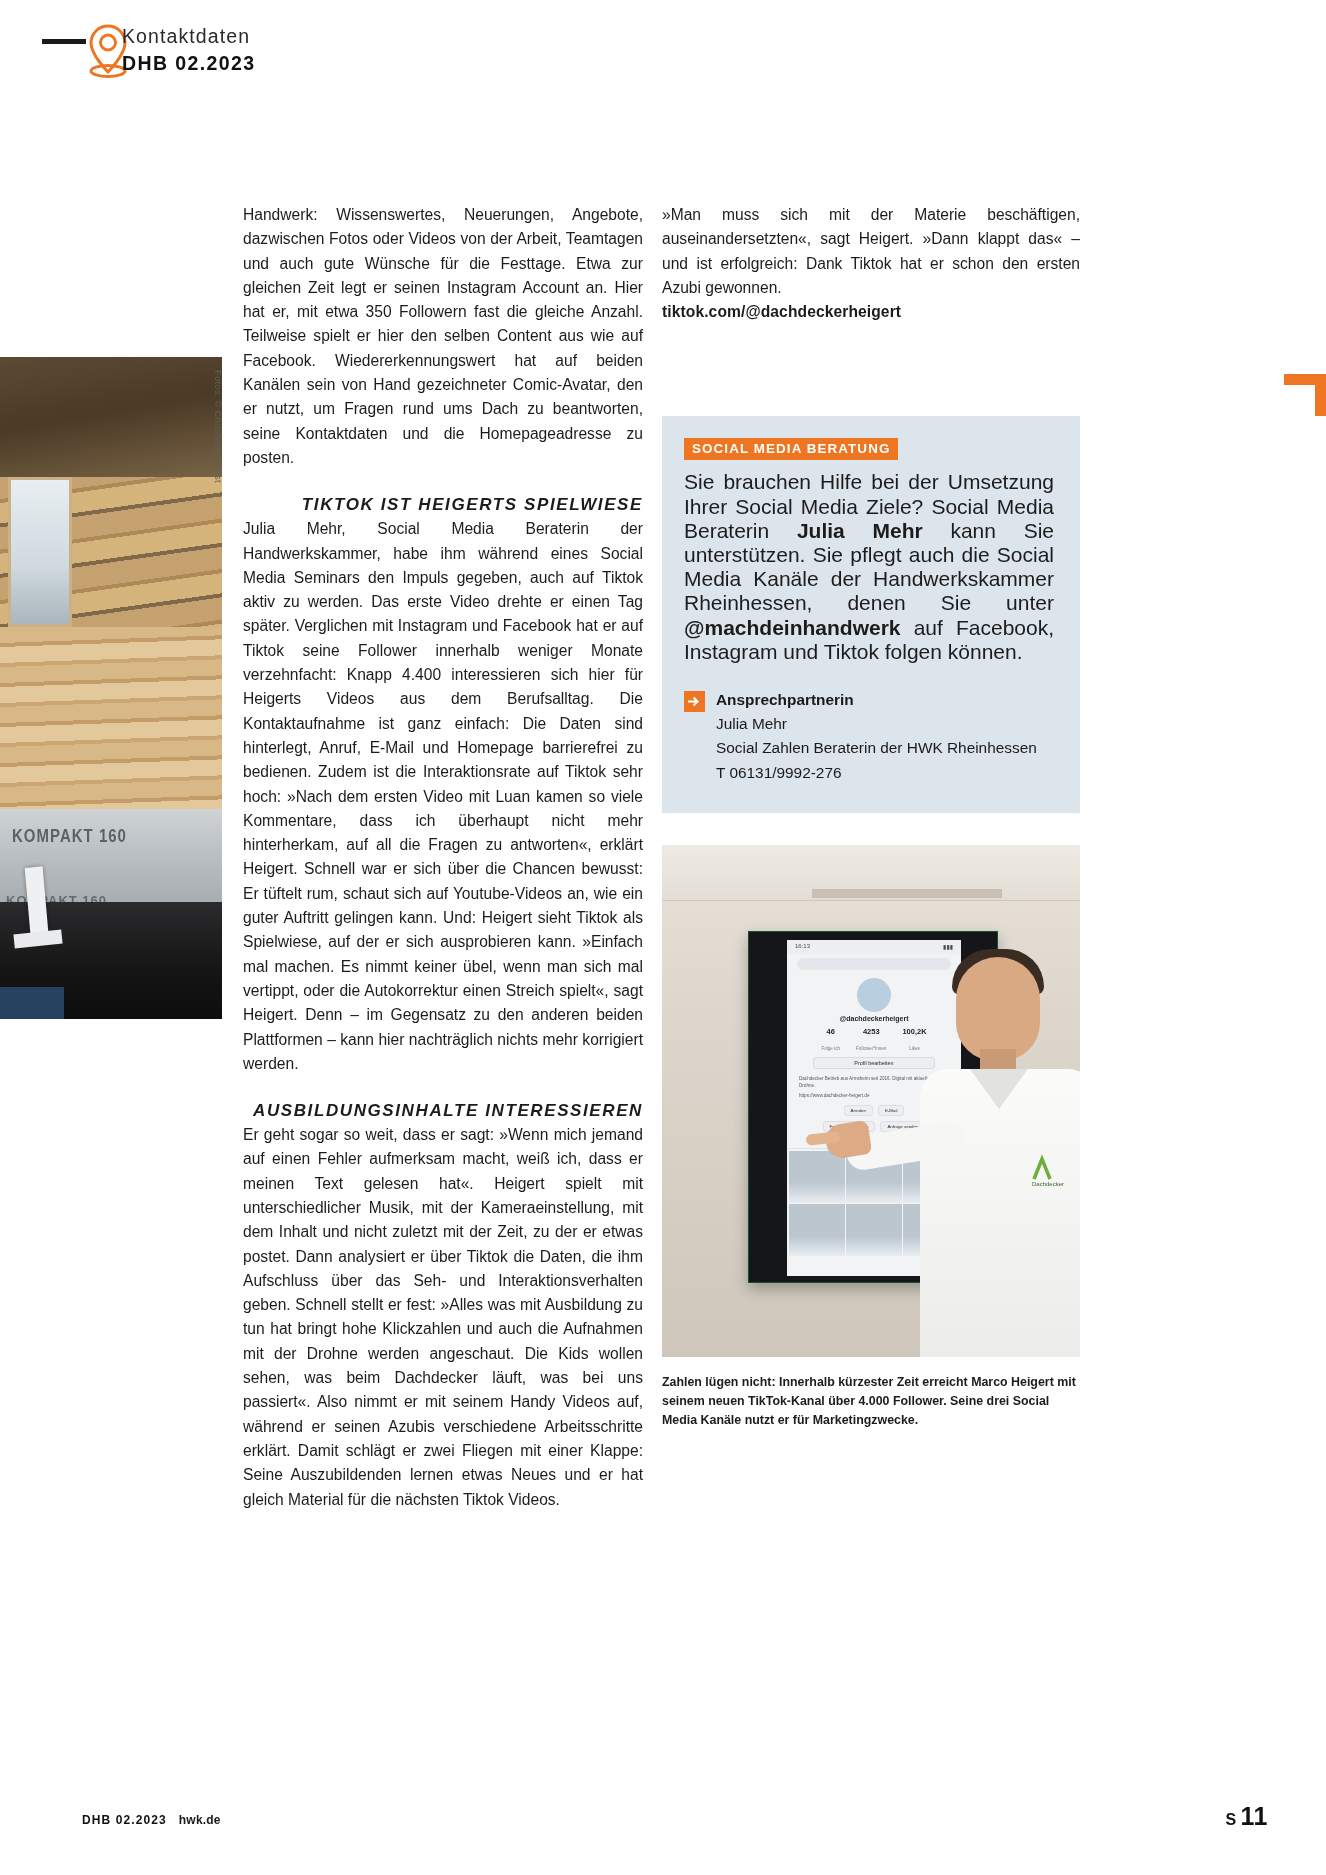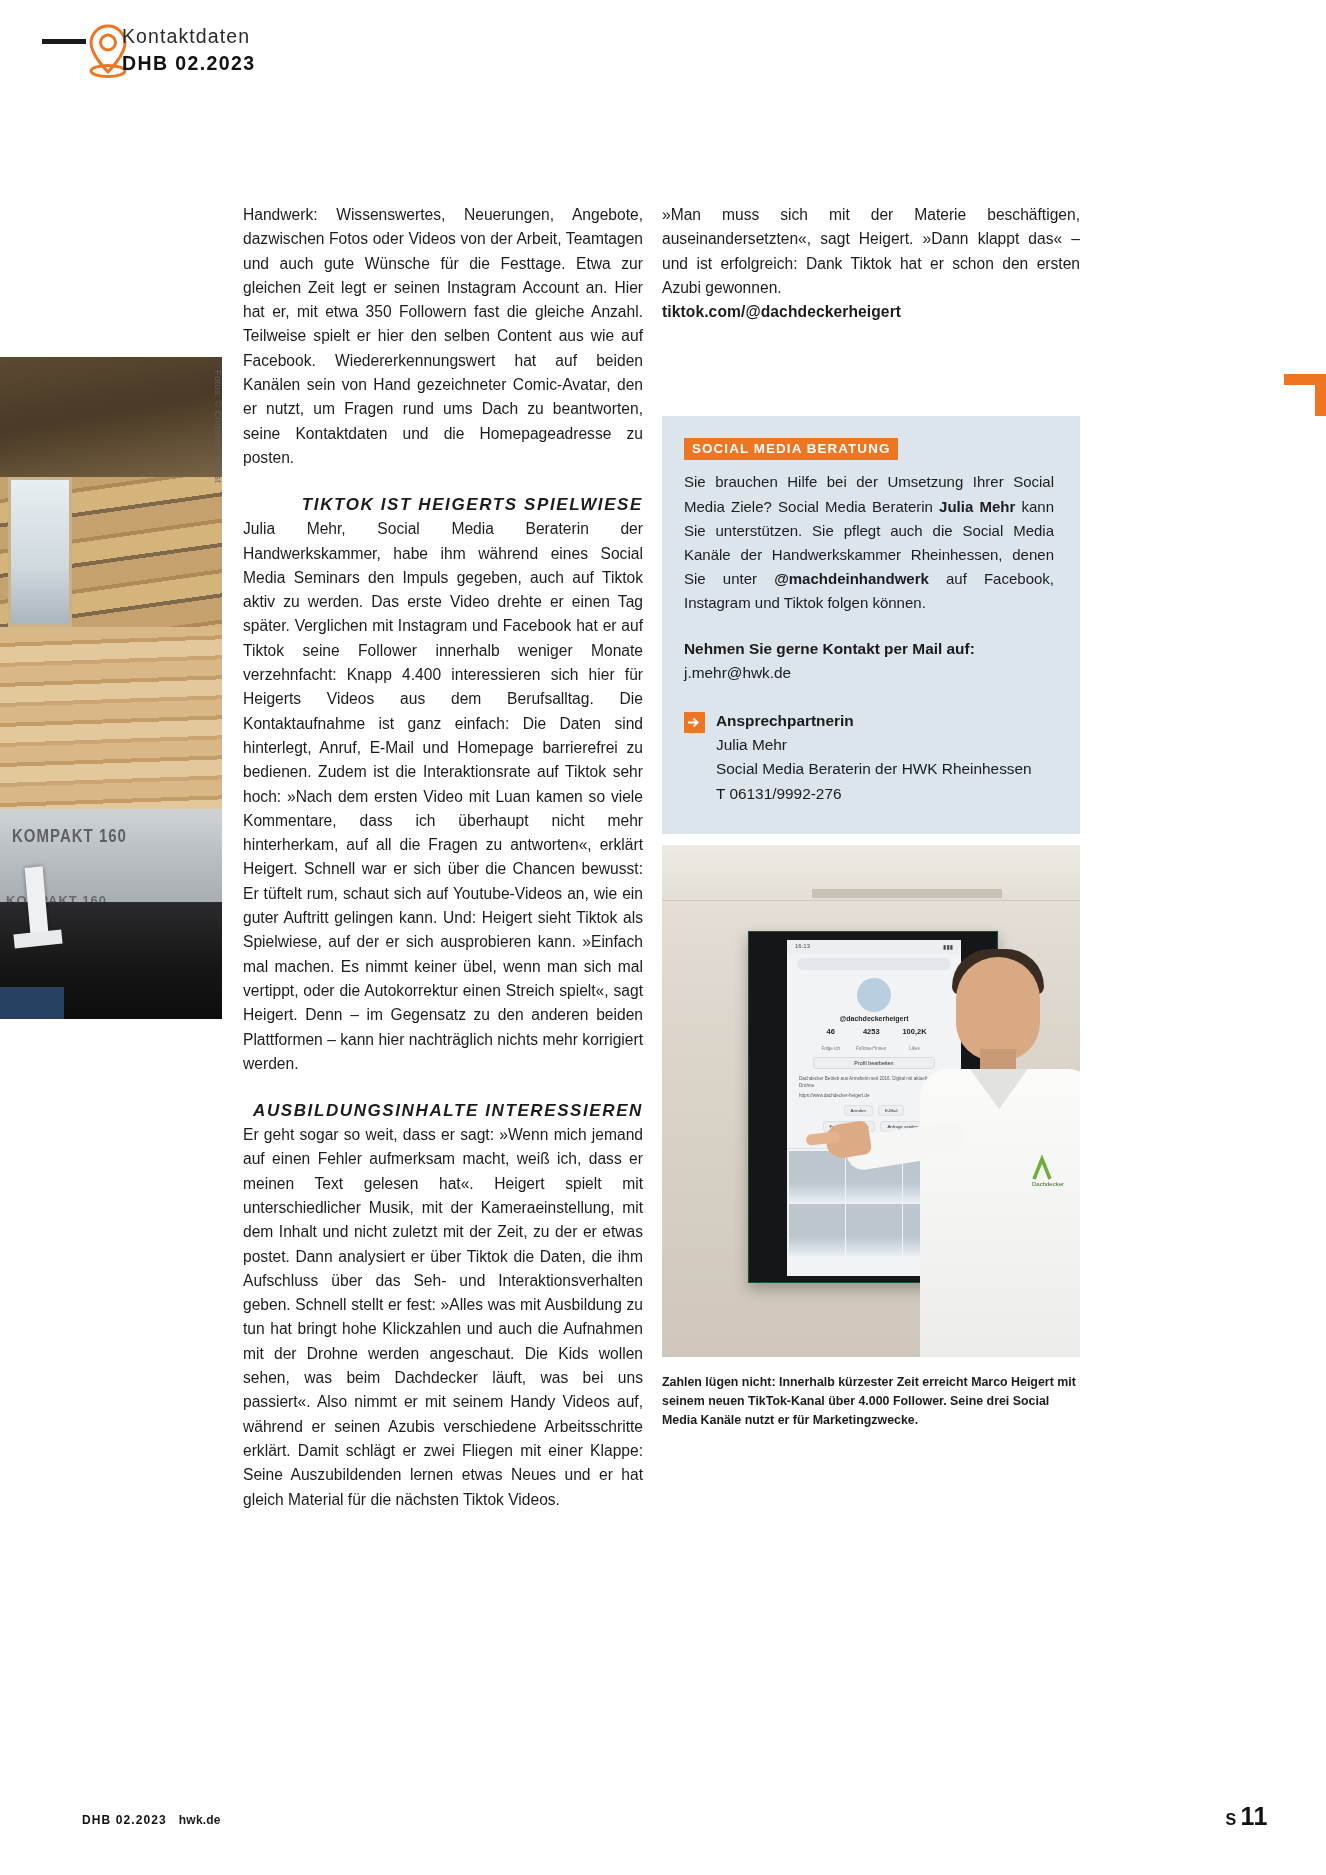--- a/index.html
+++ b/index.html
@@ -187,21 +187,21 @@
     background: #ee7623;
     color: #ffffff;
     font-weight: 700;
     font-size: 13.4px;
     letter-spacing: 1.1px;
     padding: 4px 8px 5px 8px;
     line-height: 1;
     margin-bottom: 10px;
   }
   .box-body {
-    font-size: 15px;
+    font-size: 21px;
     line-height: 24.2px;
     color: #1c1c1c;
     text-align: justify;
   }
   .box-body b { font-weight: 700; }
   .box-cta {
     margin-top: 21px;
     font-size: 15.4px;
     line-height: 24.2px;
   }
@@ -396,34 +396,30 @@
 <div id="corner-mark">
   <i class="v"></i>
     <i class="h"></i>
 </div>
 
 <div id="info-box">
   <div class="box-tag">SOCIAL MEDIA BERATUNG</div>
   <div class="box-body">
     <span>Sie brauchen Hilfe bei der Umsetzung Ihrer Social Media Ziele? Social Media Beraterin </span><b>Julia Mehr</b><span> kann Sie unterstützen. Sie pflegt auch die Social Media Kanäle der Handwerkskammer Rheinhessen, denen Sie unter </span><b>@machdeinhandwerk</b><span> auf Facebook, Instagram und Tiktok folgen können.</span>
   </div>
-  <div class="box-cta">
-    <span class="lead">Nehmen Sie gerne Kontakt per Mail auf:</span>
-    <span>j.mehr@hwk.de</span>
-  </div>
   <div class="box-contact">
     <span class="arrow-badge">
       <svg width="15" height="15" viewBox="0 0 15 15">
         <path d="M1 7.5 L10 7.5 M6.5 3.5 L10.5 7.5 L6.5 11.5" fill="none" stroke="#ffffff" stroke-width="2"></path>
       </svg>
     </span>
     <span class="contact-lines">
       <span class="nm">Ansprechpartnerin</span><br>
       <span>Julia Mehr</span><br>
-      <span>Social Media Beraterin der HWK Rheinhessen</span><br>
+      <span>Social Zahlen Beraterin der HWK Rheinhessen</span><br>
       <span>T 06131/9992-276</span>
     </span>
   </div>
 </div>
 
 <div id="photo-right">
   <div class="pr-wall"></div>
   <div class="pr-ceil"></div>
   <div class="pr-strip"></div>
 

